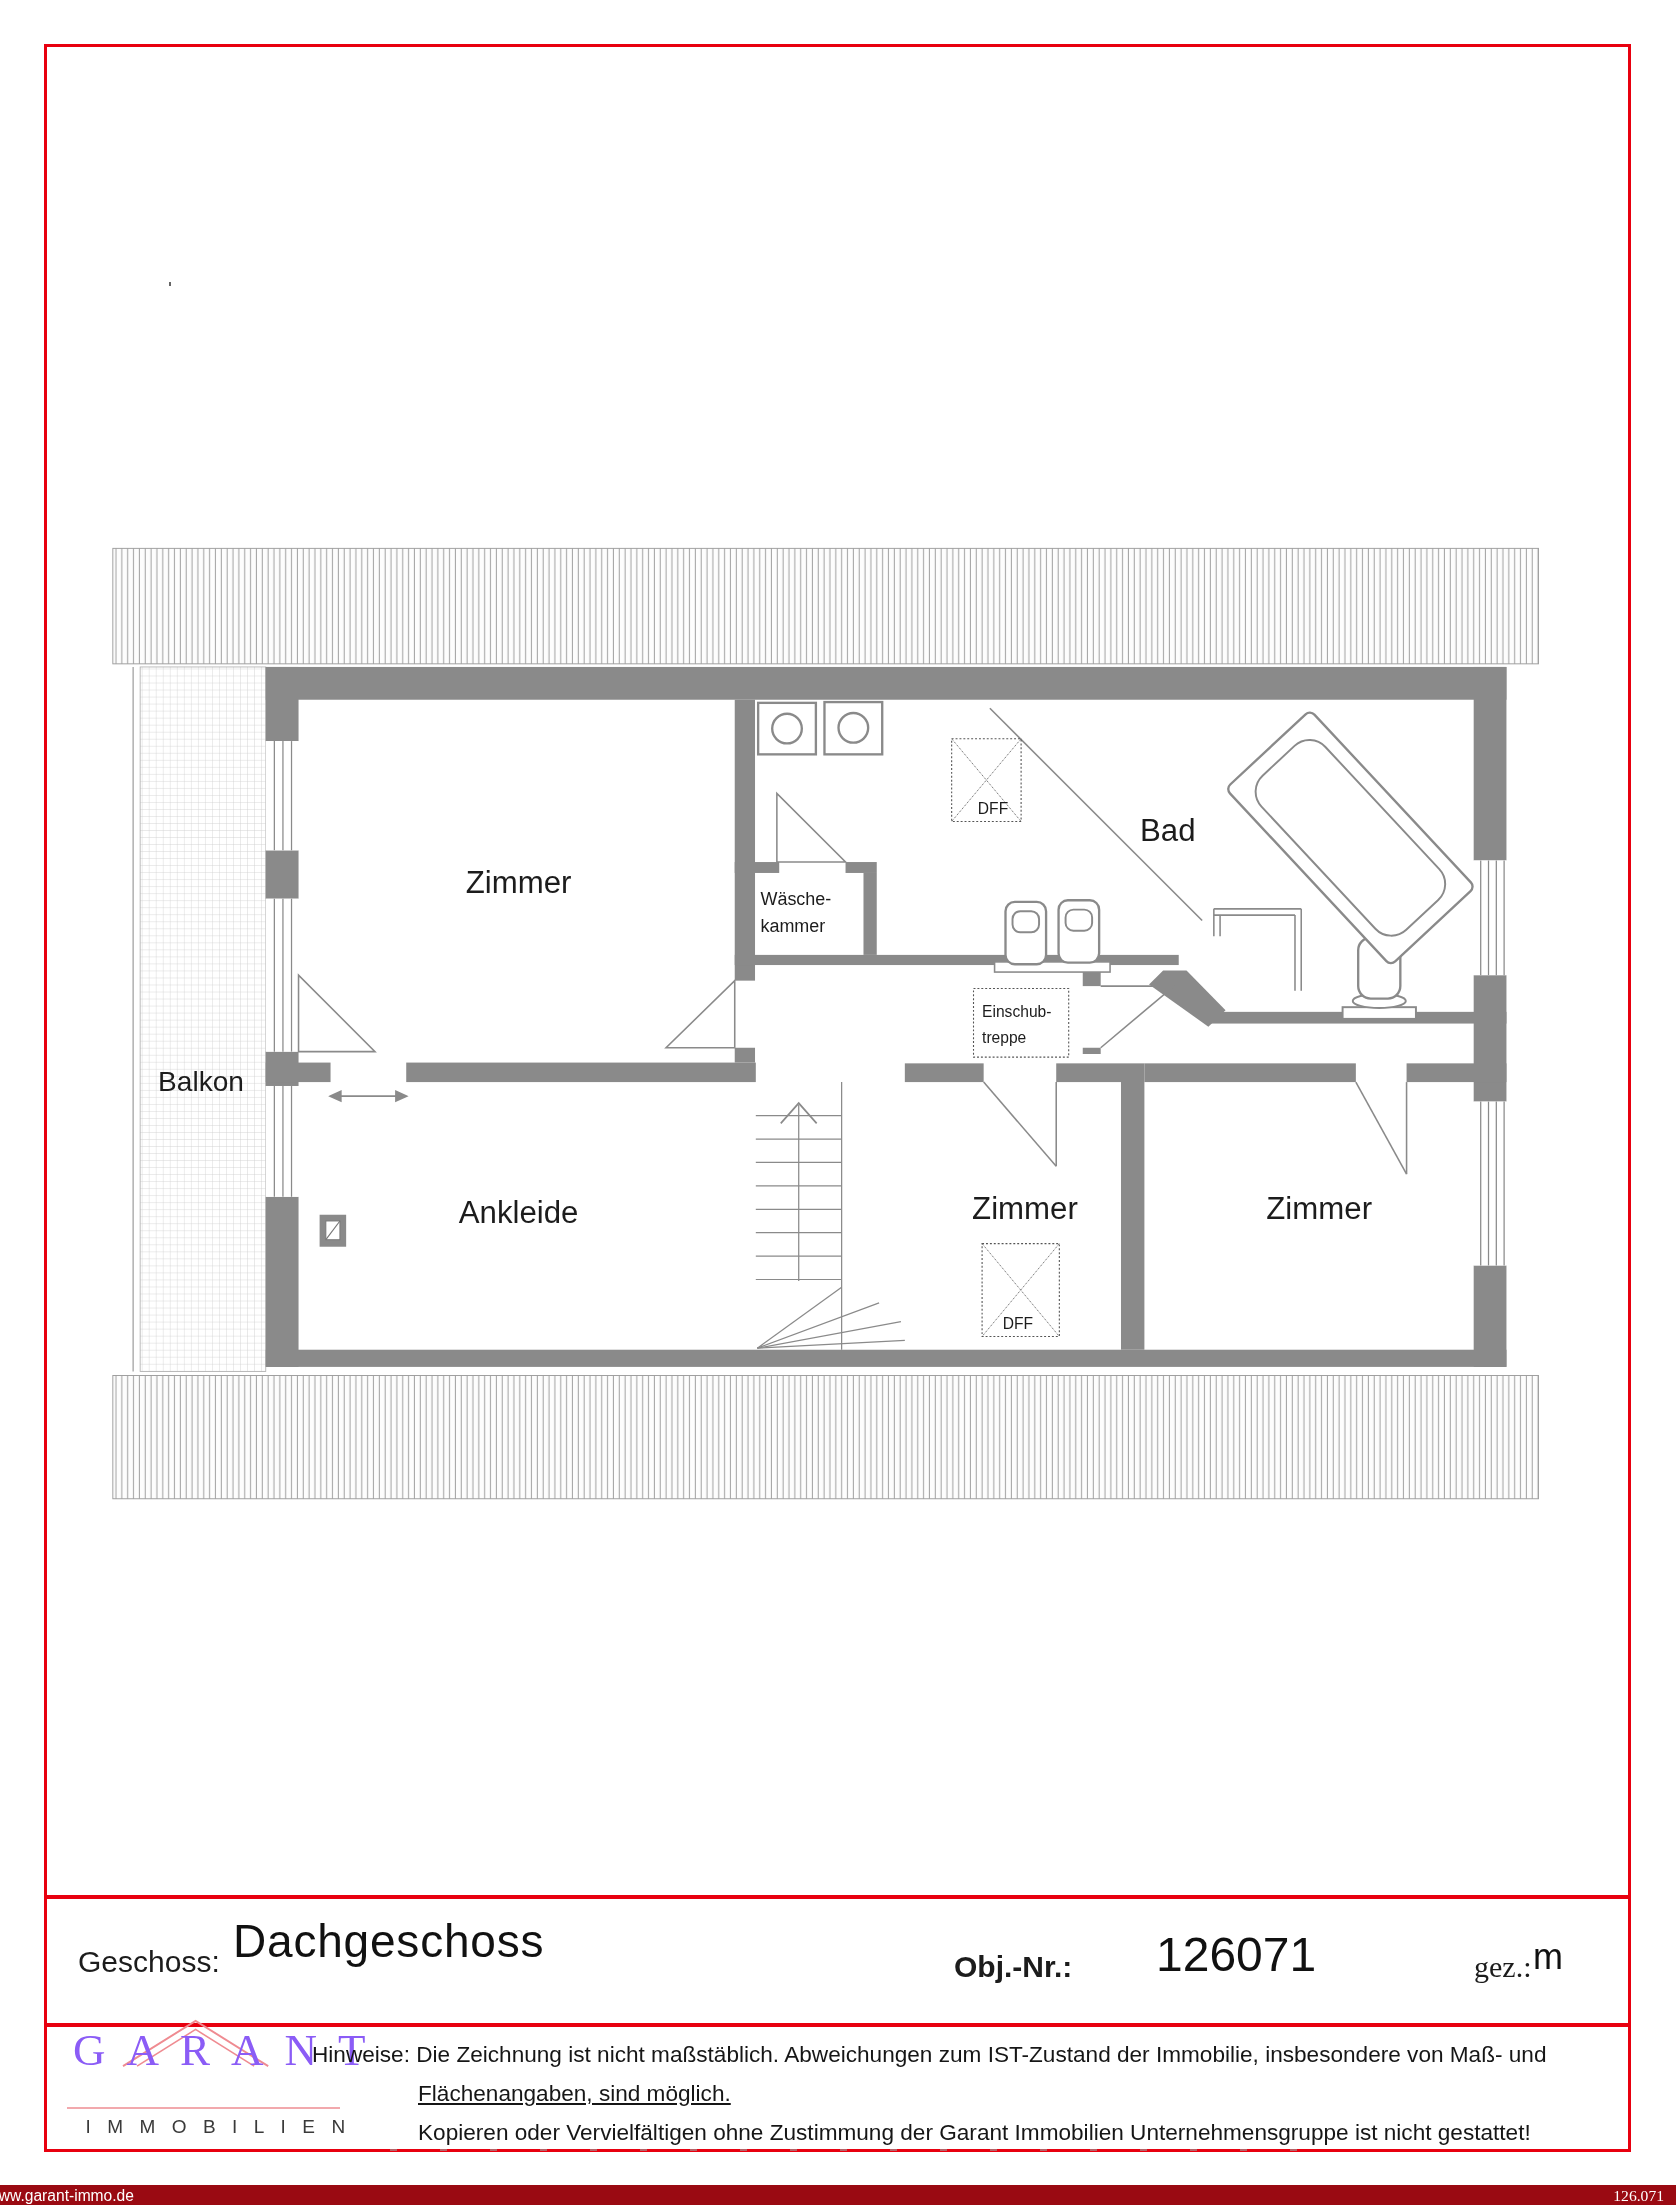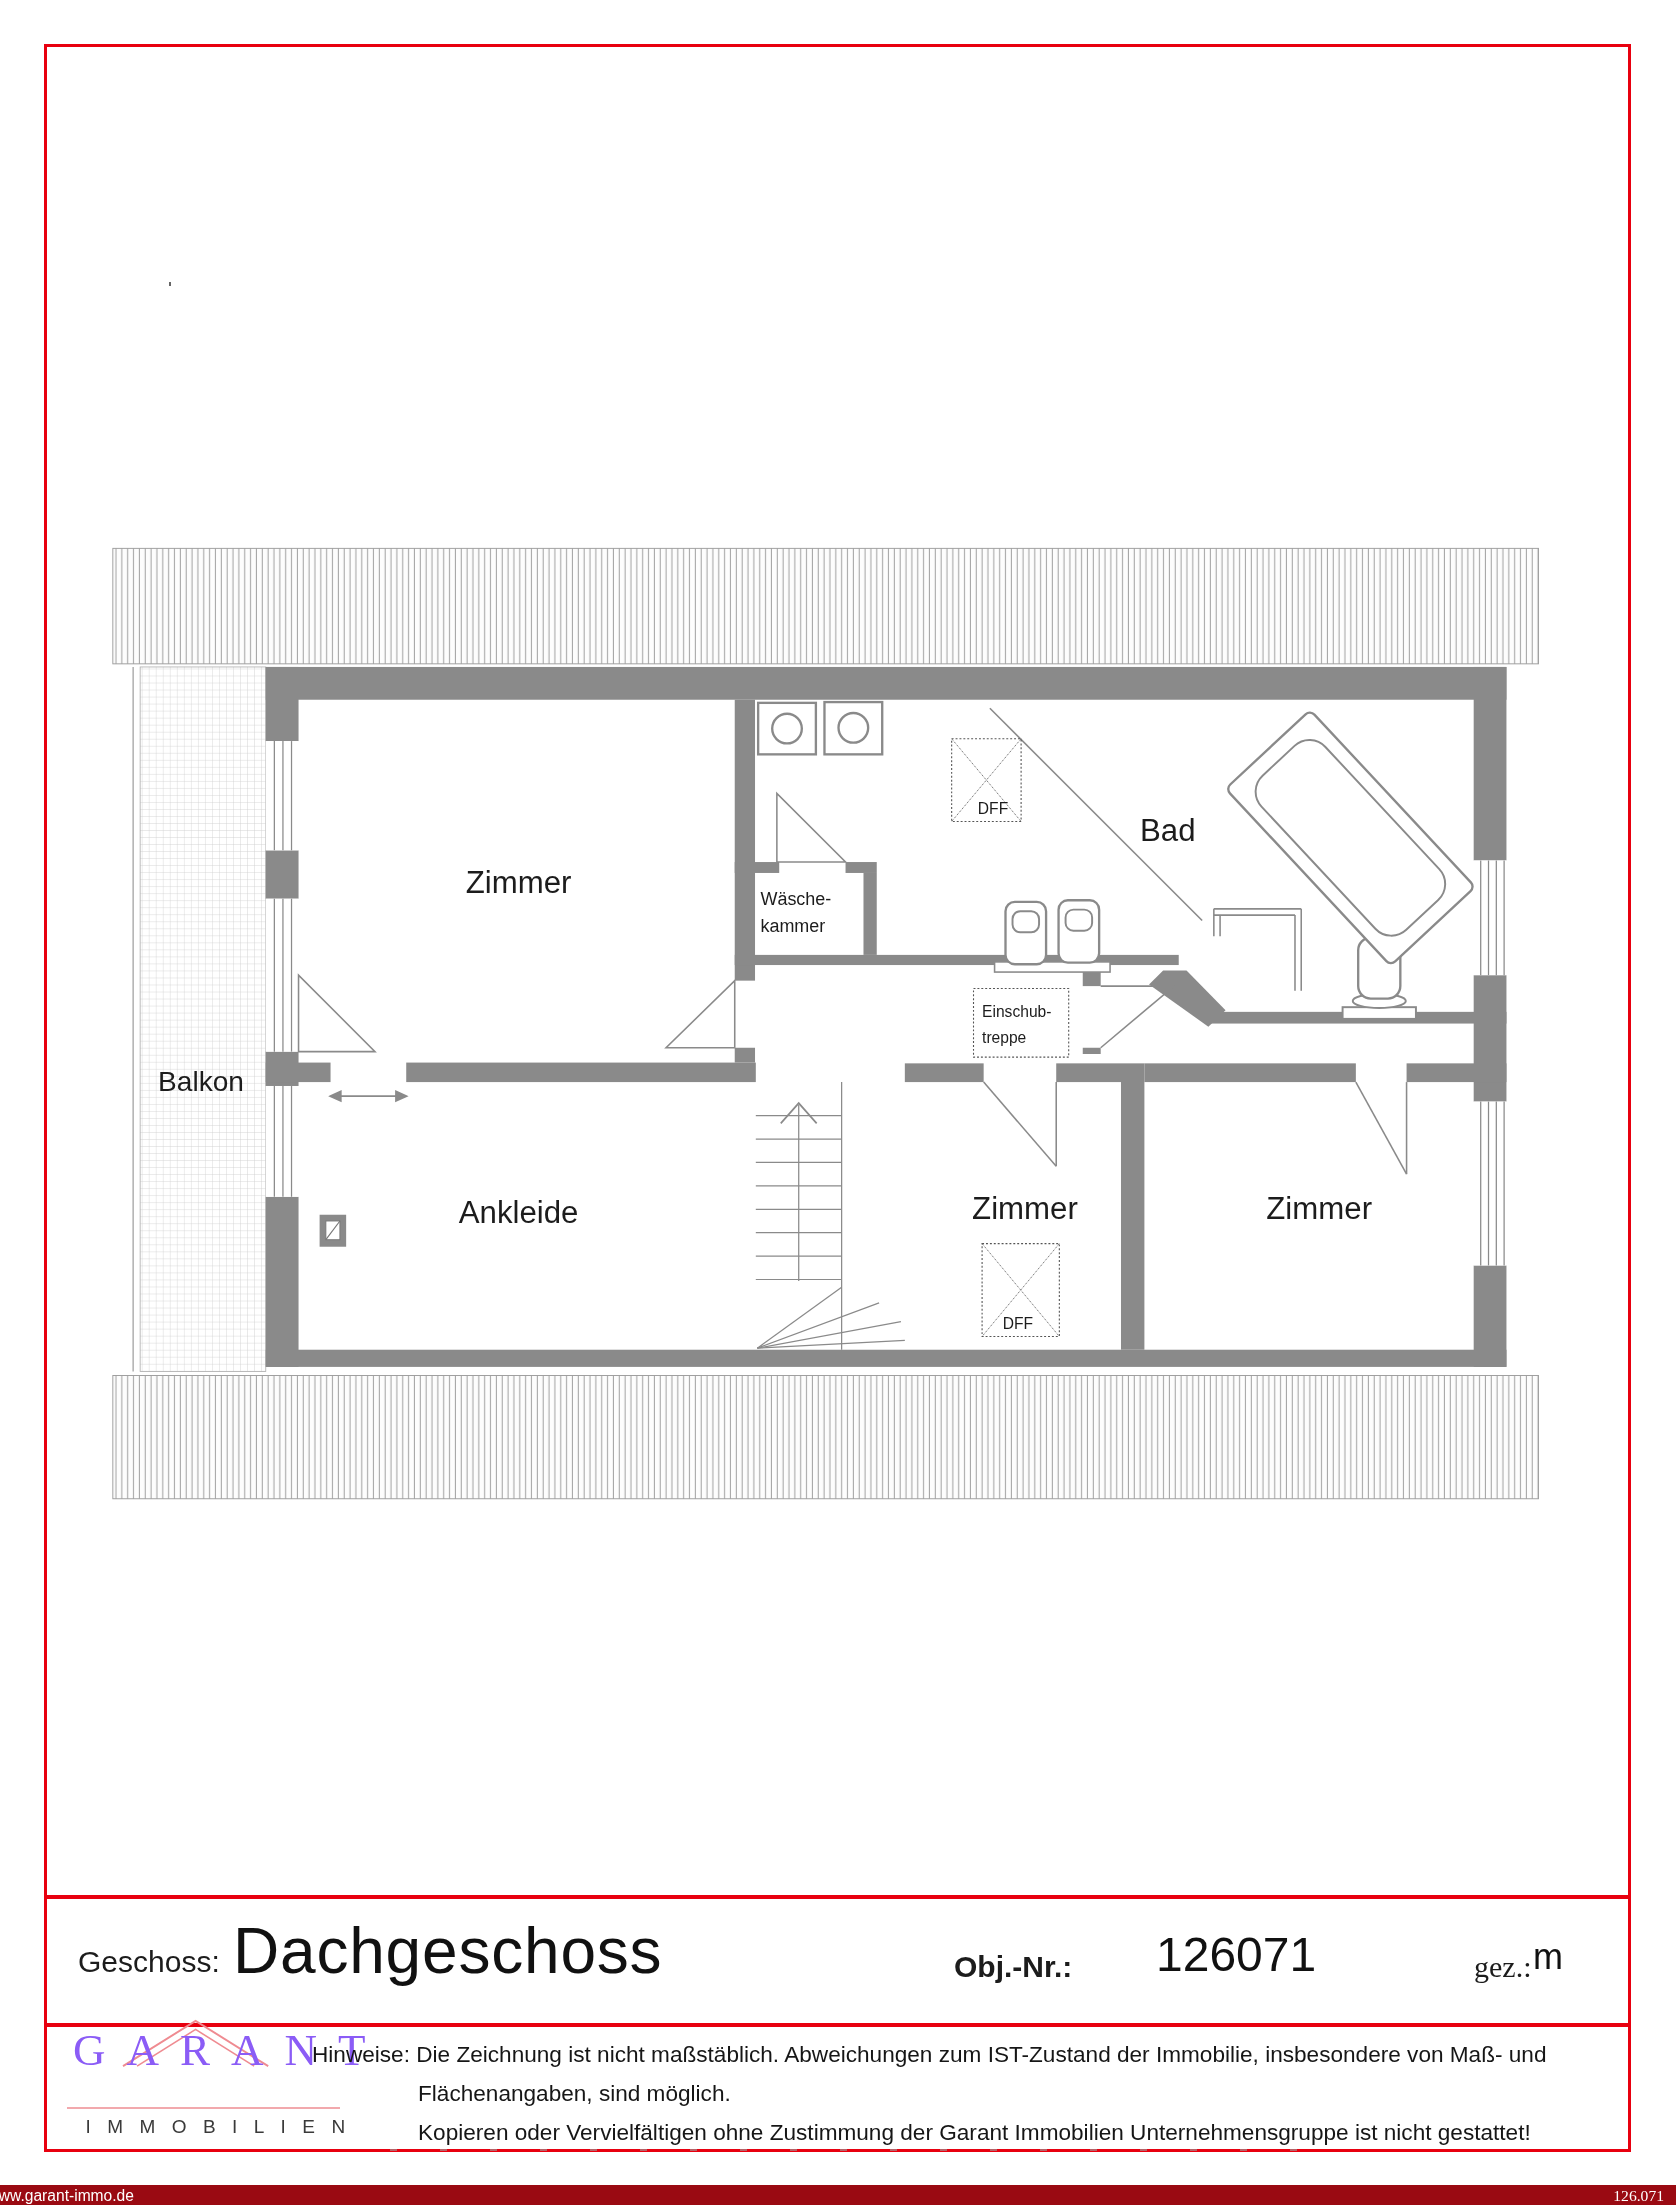--- a/index.html
+++ b/index.html
@@ -4,21 +4,21 @@
 <style>
   html,body{margin:0;padding:0;background:#fff;}
   body{width:1676px;height:2205px;position:relative;font-family:"Liberation Sans",sans-serif;overflow:hidden;}
   .abs{position:absolute;}
   
   .red-box{left:44px;top:44px;width:1587px;height:2108px;border:3.1px solid #e8000f;box-sizing:border-box;}
   .red-line{left:44px;width:1587px;height:3.9px;background:#e8000f;}
   .stray-dot{left:169px;top:282px;width:2.3px;height:3.9px;background:#666;}
   
   .t-label{color:#1c1c1c;font-size:30px;}
-  .t-big{color:#111;font-size:64px;letter-spacing:0.8px;}
+  .t-big{color:#111;font-size:46px;letter-spacing:0.8px;}
   .t-num{color:#111;font-size:48px;margin-left:44px;}
   .t-m{color:#111;font-size:36px;}
   
   .logo-garant{font-family:"Liberation Serif",serif;font-size:45px;letter-spacing:21px;color:#8b5cf6;}
   .logo-sub{font-size:19px;letter-spacing:16.4px;color:#3a3a3a;margin-left:11px;}
   .logo-line{background:#f2a9ad;height:2.3px;}
   
   .hint{font-size:22.6px;color:#161616;white-space:nowrap;}
   .hint-dashes{height:2.3px;background:repeating-linear-gradient(90deg,#9a9a9a 0 7px,transparent 7px 50px);opacity:.65;}
   
@@ -232,20 +232,20 @@
   </svg>
   <div class="abs logo-garant" style="left:14px;top:7.8px;">GARANT</div>
   <div class="abs logo-line" style="left:7.8px;top:91px;width:273px;"></div>
   <div class="abs logo-sub" style="left:15.6px;top:100px;">IMMOBILIEN</div>
 </div>
 
 <div class="abs hint" style="left:312px;top:2042px;">
   <span>Hinweise:</span>
   <span>Die Zeichnung ist nicht maßstäblich. Abweichungen zum IST-Zustand der Immobilie, insbesondere von Maß- und</span>
 </div>
-<div class="abs hint" style="left:418px;top:2081px;">Flächenangaben, sind möglich.</div>
+<div class="abs hint" style="left:418px;top:2081px;text-decoration:underline;">Flächenangaben, sind möglich.</div>
 <div class="abs hint" style="left:418px;top:2120px;">Kopieren oder Vervielfältigen ohne Zustimmung der Garant Immobilien Unternehmensgruppe ist nicht gestattet!</div>
 <div class="abs hint-dashes" style="left:390px;top:2149px;width:913px;"></div>
 
 <div class="abs footer-bar"></div>
 <div class="abs footer-text" style="left:-12.5px;">www.garant-immo.de</div>
 <div class="abs footer-text" style="right:12px;font-family:Liberation Serif, serif;">126.071</div>
 
 
 </body></html>

